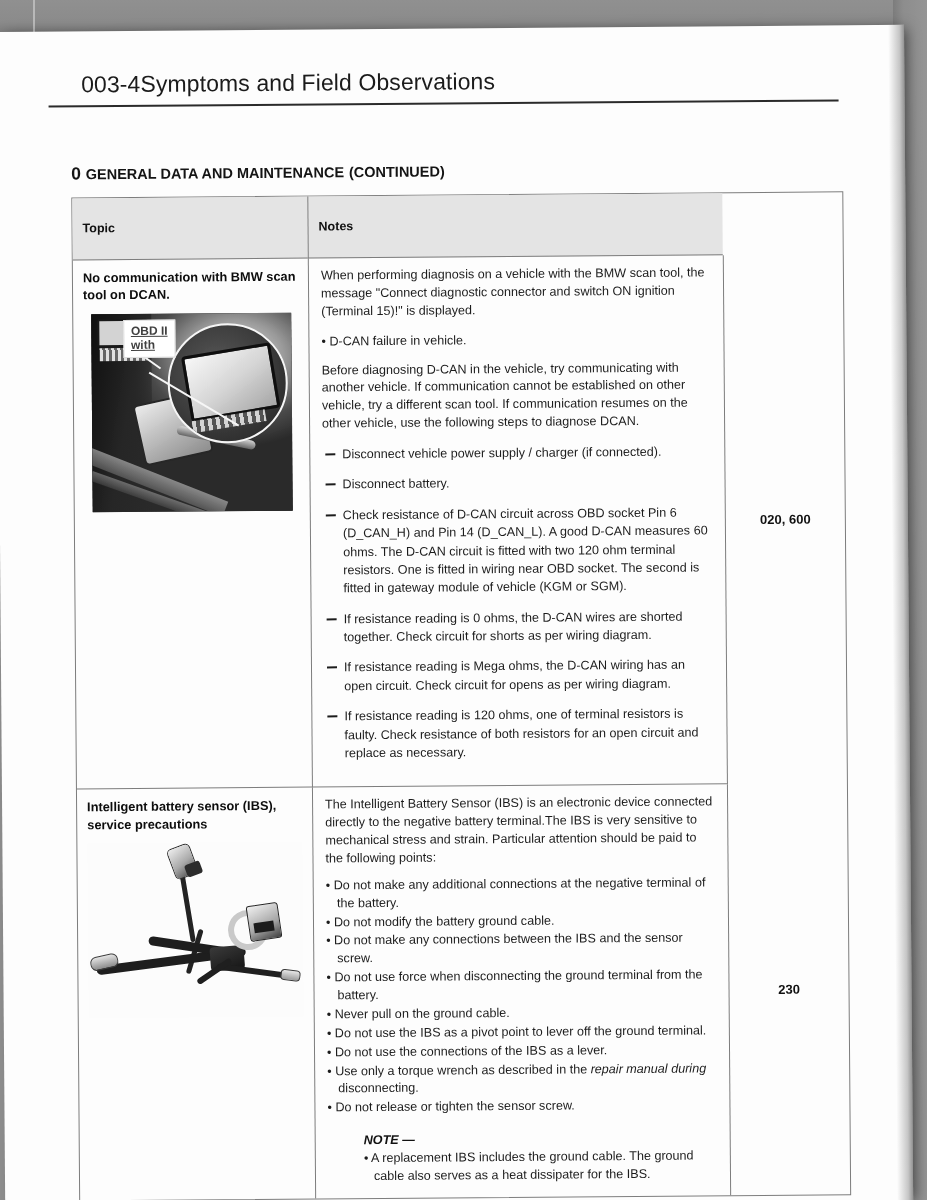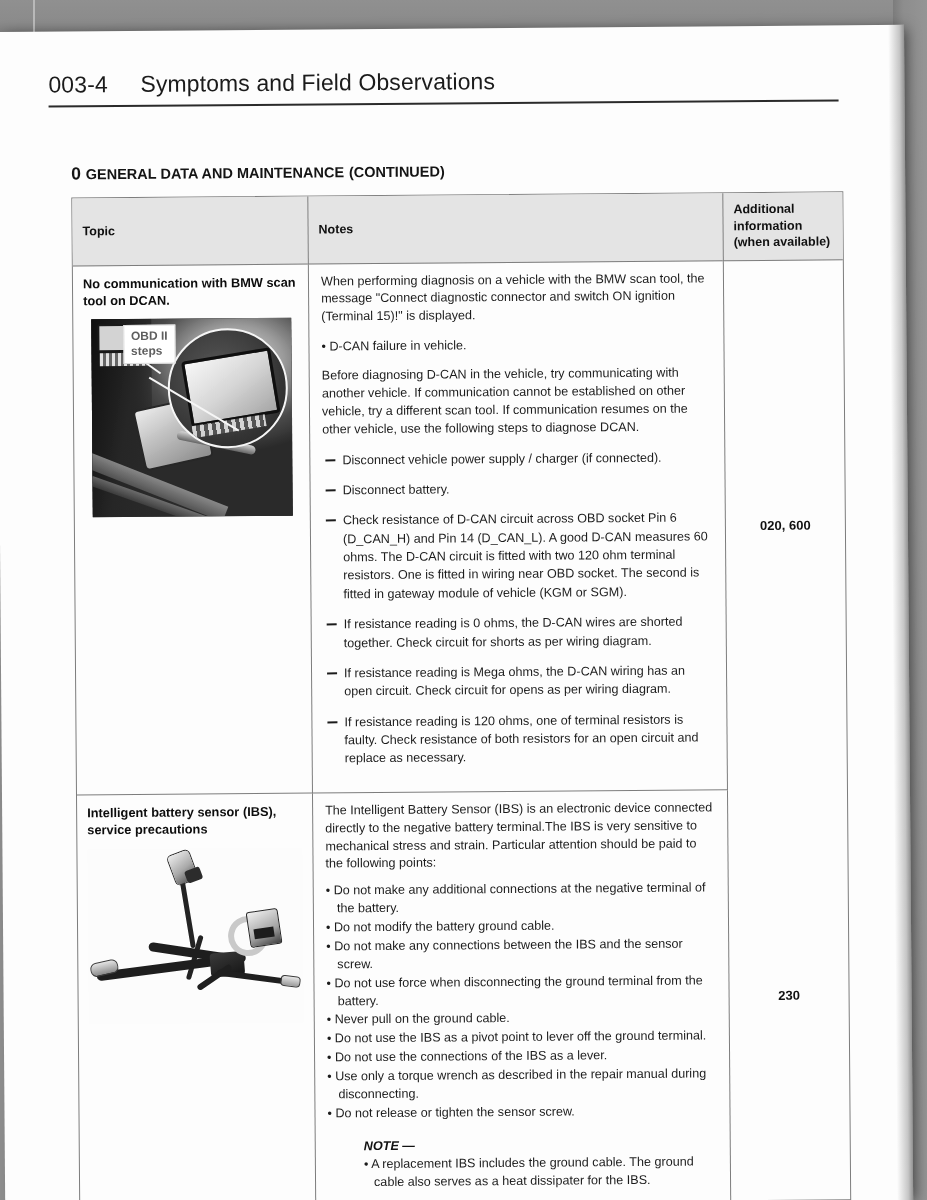--- a/index.html
+++ b/index.html
@@ -82,21 +82,21 @@
     top: 40px;
     width: 790px;
   }
   .run-head-line {
     display: flex;
     align-items: baseline;
     color: #1b1b1b;
     font-size: 23px;
     letter-spacing: .1px;
   }
-  .run-head-folio { width: 92px; flex: none; }
+  .run-head-folio { width: 92px; flex: none; text-align: right; }
   .run-head-title { }
   .run-head-rule {
     margin-top: 7px;
     height: 2px;
     background: #2a2a2a;
     width: 790px;
   }
 
   
   .section-head {
@@ -201,21 +201,21 @@
     margin-bottom: 3px;
   }
   .note-item {
     font-size: 12.6px;
     line-height: 1.42;
     color: #1c1c1c;
     padding-left: 10px;
     text-indent: -10px;
   }
   .note-item:before { content: "• "; }
-  .ital { }
+  .ital { font-style: italic; }
 
   
   .photo-obd {
     position: relative;
     width: 200px;
     height: 198px;
     margin: 0 auto;
     background: #3a3a3a;
     overflow: hidden;
     filter: grayscale(1) contrast(1.05);
@@ -317,26 +317,27 @@
     left: 42px; top: 34px;
     width: 34px; height: 2px;
     background: #f0f0f0;
     transform: rotate(36deg);
     transform-origin: 0 0;
   }
   .obd-callout {
     position: absolute;
     left: 32px; top: 6px;
     background: #fbfbfb;
-    color: #0f766e;
+    color: #6d28d9;
     font-weight: bold;
     font-size: 12px;
     line-height: 1.22;
     padding: 3px 7px 4px 7px;
     border: 1px solid #d8d8d8;
+    text-decoration: underline;
   }
 
   
   .photo-ibs {
     position: relative;
     width: 215px;
     height: 175px;
     margin: 0 auto;
     background: #fcfcfc;
     overflow: hidden;
@@ -480,25 +481,20 @@
 
       <div class="section-head">
         <span>0</span><span>&nbsp;</span><span class="sc">GENERAL DATA AND MAINTENANCE</span><span>&nbsp;</span><span class="sc">(CONTINUED)</span>
       </div>
 
       <div class="tbl">
 
         <div class="tbl-row head-row">
           <div class="c-topic">Topic</div>
           <div class="c-notes">Notes</div>
-          <div class="c-extra">
-            <div>Additional</div>
-            <div>information</div>
-            <div>(when available)</div>
-          </div>
         </div>
 
         <div class="tbl-row body-row">
           <div class="c-topic">
             <div class="topic-title">No communication with BMW scan tool on DCAN.</div>
             <div class="photo-obd">
               <div class="obd-bg"></div>
               <div class="obd-dark-l"></div>
               <div class="obd-strip"></div>
               <div class="obd-strip2"></div>
@@ -507,21 +503,21 @@
               <div class="obd-connector-pins"></div>
               <div class="obd-cable"></div>
               <div class="obd-magcircle">
                 <div class="obd-mag-plug"></div>
                 <div class="obd-mag-pins"></div>
               </div>
               <div class="obd-leader"></div>
               <div class="obd-leader2"></div>
               <div class="obd-callout">
                 <div>OBD II</div>
-                <div>steps</div>
+                <div>with</div>
               </div>
             </div>
           </div>
 
           <div class="c-notes">
             <p class="np">When performing diagnosis on a vehicle with the BMW scan tool, the message "Connect diagnostic connector and switch ON ignition (Terminal 15)!" is displayed.</p>
             <p class="bul">D-CAN failure in vehicle.</p>
             <p class="np">Before diagnosing D-CAN in the vehicle, try communicating with another vehicle. If communication cannot be established on other vehicle, try a different scan tool. If communication resumes on the other vehicle, use the following steps to diagnose DCAN.</p>
             <p class="dash">Disconnect vehicle power supply / charger (if connected).</p>
             <p class="dash">Disconnect battery.</p>

